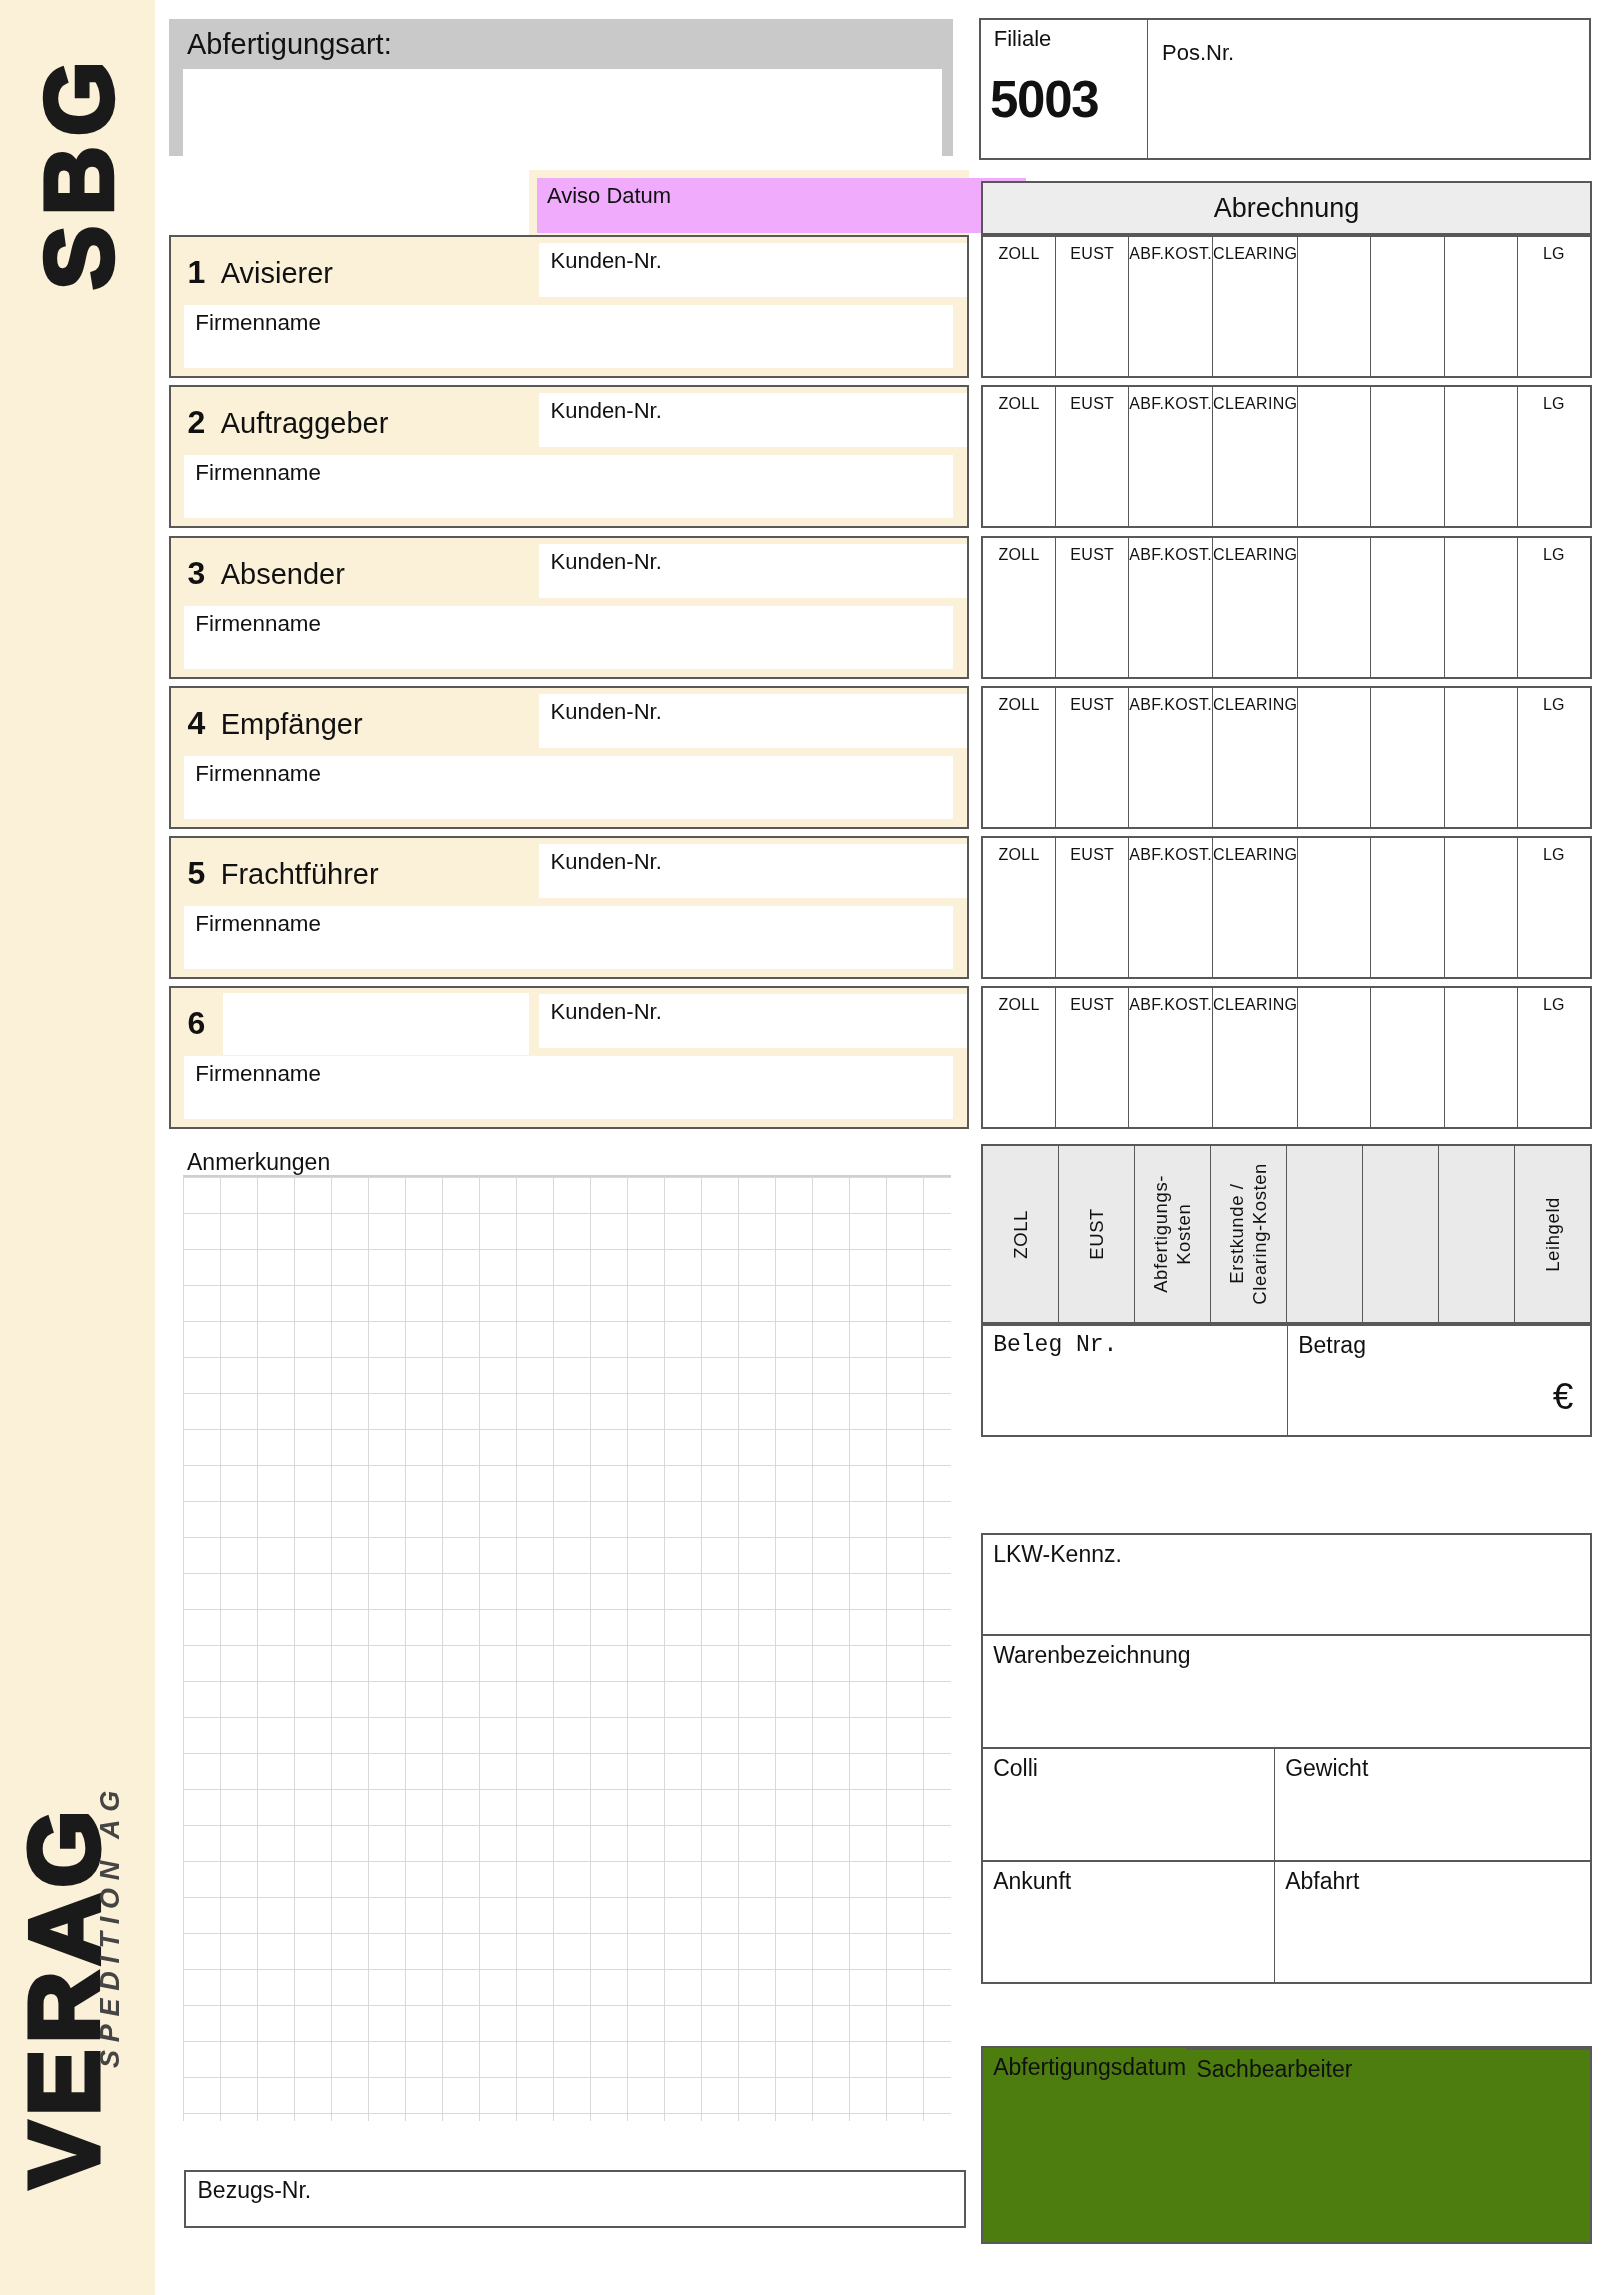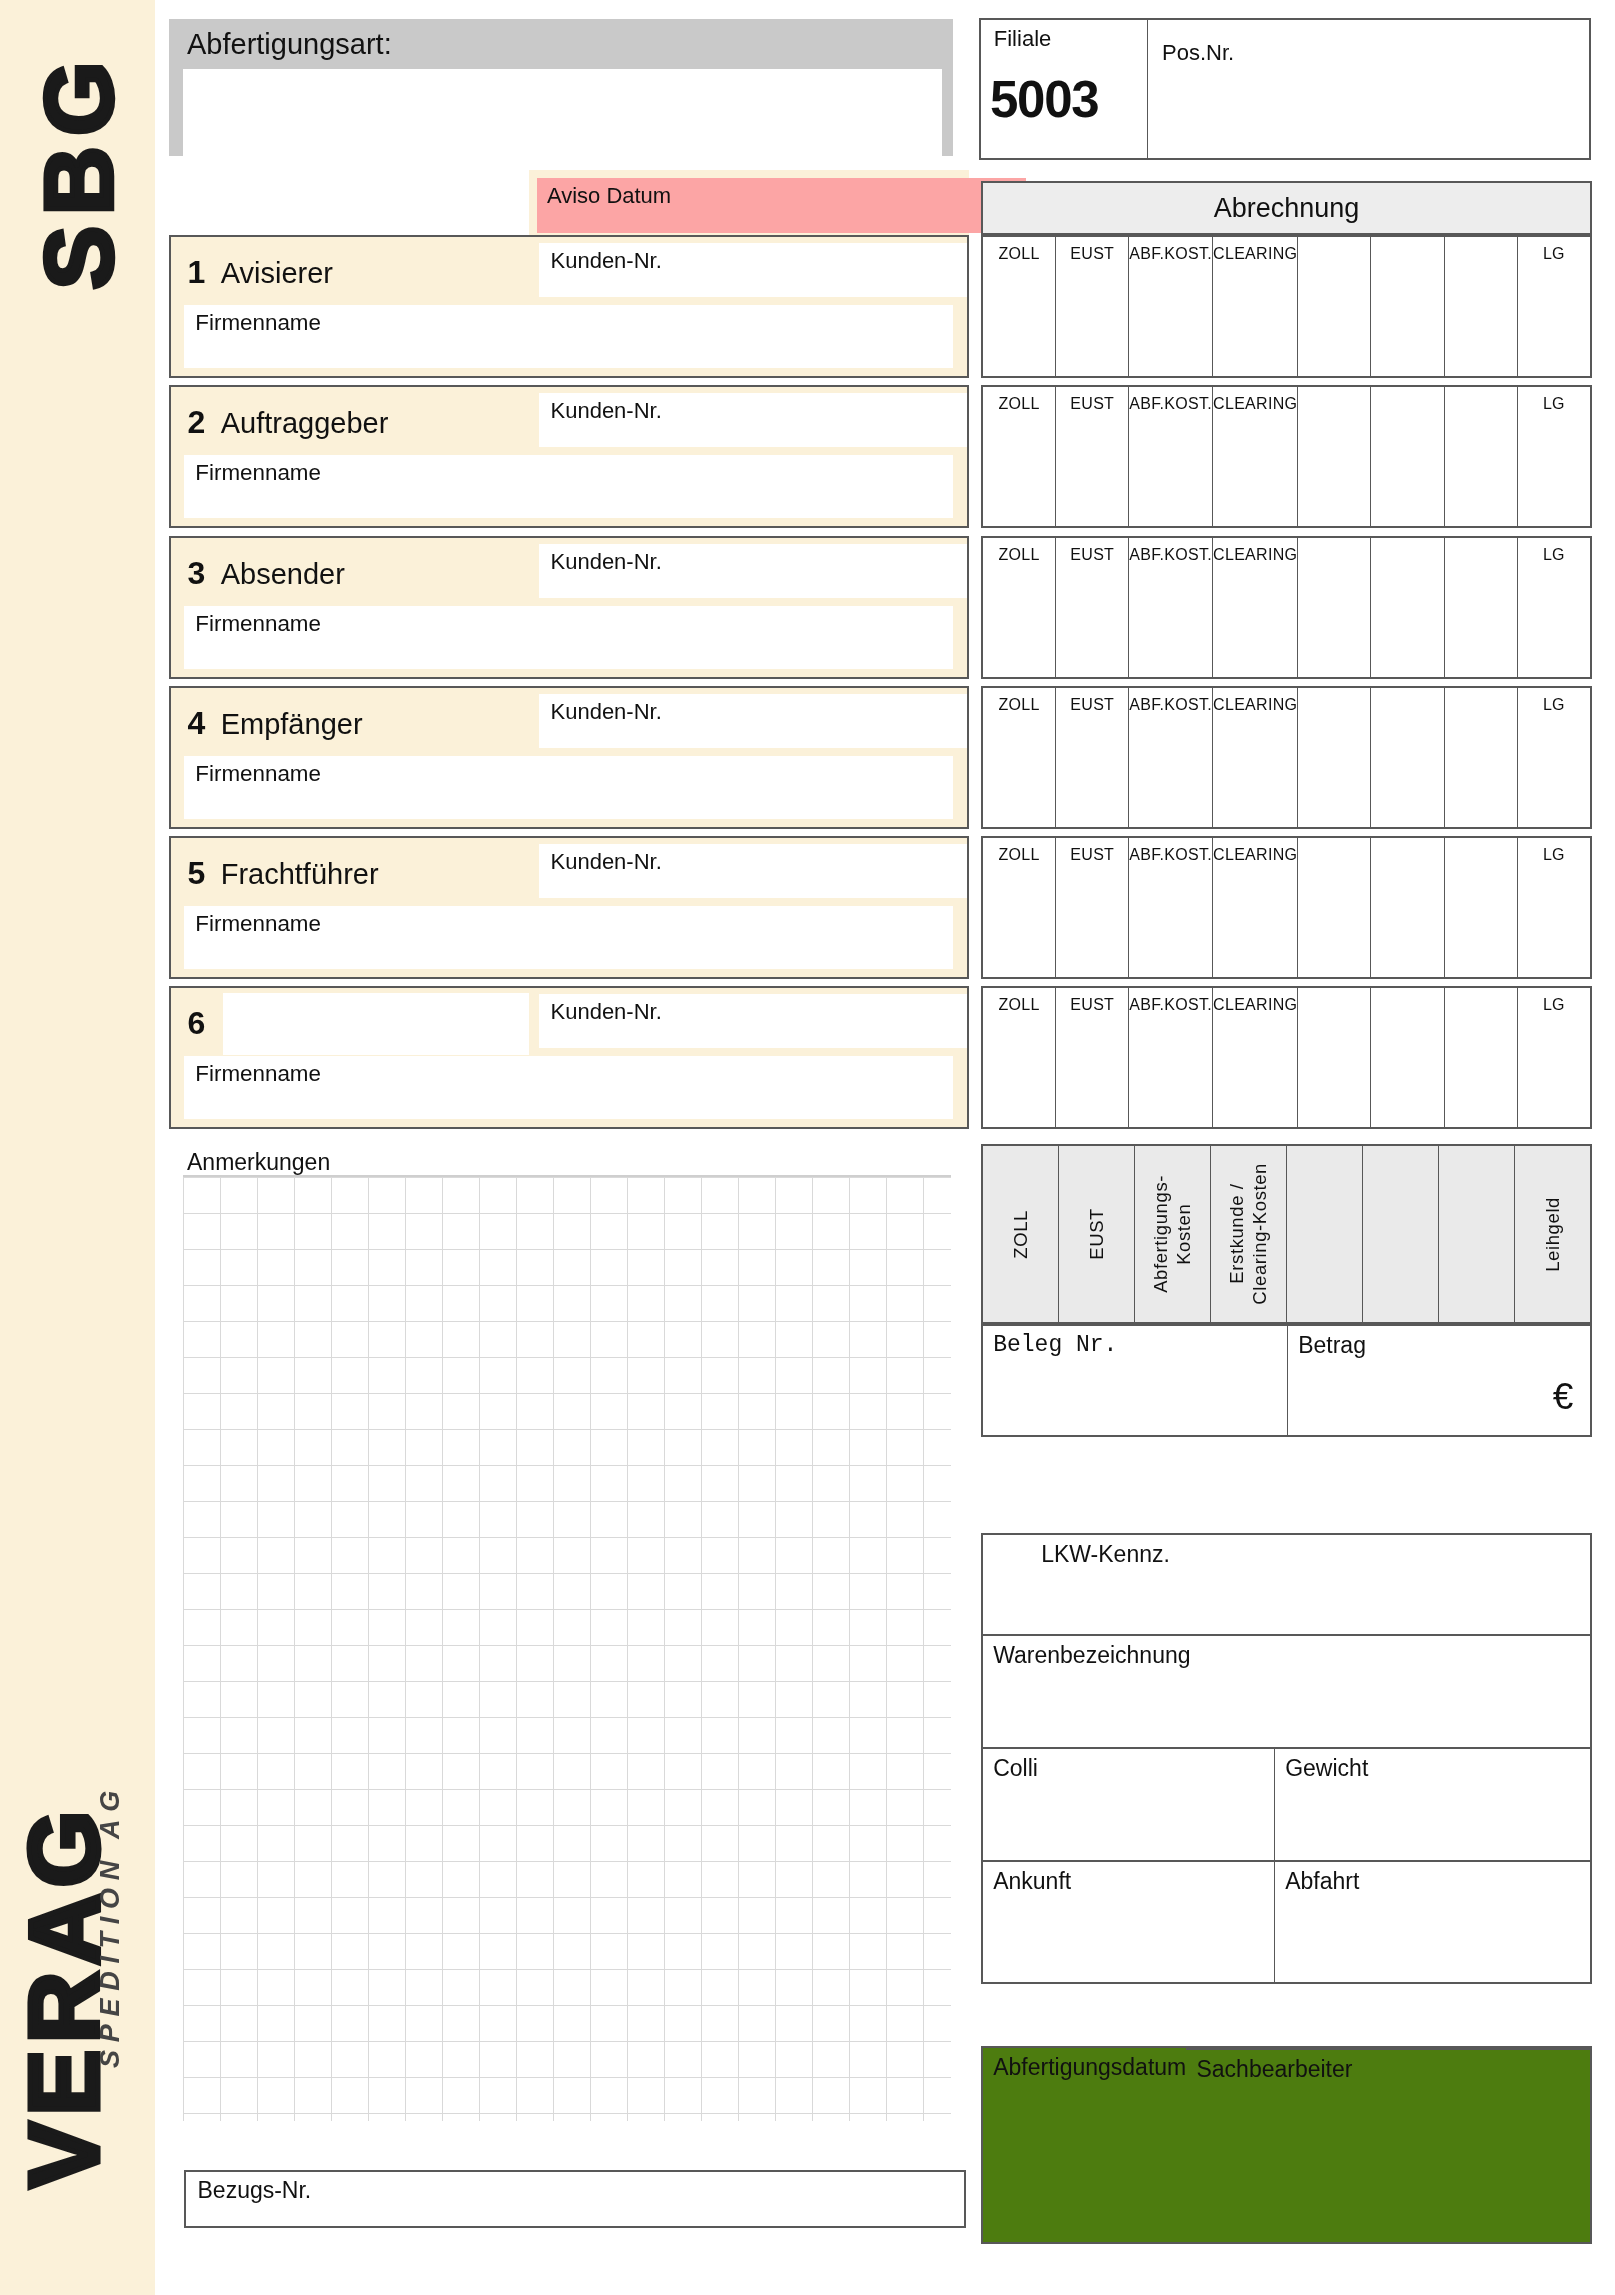--- a/index.html
+++ b/index.html
@@ -33,21 +33,21 @@
 
   .filiale-box { position:absolute; left:979px; top:18px; width:612px; height:142px; background:#fff;
                  border:2.6px solid #585858; display:flex; }
   .filiale-cell { width:167px; border-right:1.9px solid #585858; padding:6.4px 0 0 12.8px; }
   .posnr-cell { flex:1; padding:20px 0 0 14px; }
   .small-label { font-size:22px; }
   .filiale-value { font-size:51px; font-weight:bold; letter-spacing:-1.3px; margin-top:18px; margin-left:-3.8px; }
 
   
   .aviso-wrap { position:absolute; left:529px; top:170px; width:440px; height:65px; background:#FBF1D9; }
-  .aviso-input { position:absolute; left:7.7px; top:7.7px; width:489px; height:55px; background:#fca5a5;
+  .aviso-input { position:absolute; left:7.7px; top:7.7px; width:489px; height:55px; background:#f0abfc;
                  padding:5.1px 0 0 10.2px; font-size:22px; }
 
   
   .section { position:absolute; left:169px; width:800px; height:143px;
              background:#FBF1D9; border:2.6px solid #585858; }
   .s1{top:235px}.s2{top:385px}.s3{top:536px}.s4{top:686px}.s5{top:836px}.s6{top:986px}
   .sec-title { position:absolute; left:16.6px; top:16.6px; font-size:29px; white-space:nowrap; }
   .sec-num { font-weight:bold; font-size:32px; margin-right:15.3px; }
   .kunden-box { position:absolute; right:0; top:6.4px; width:428px; height:54px; background:#ffffff;
                 padding:5.1px 0 0 11.5px; font-size:22px; }
@@ -79,21 +79,21 @@
   .beleg-betrag { position:absolute; left:981px; top:1324px; width:611px; height:113px;
                   border:2.6px solid #585858; background:#fff; display:flex; }
   .beleg-cell { width:305px; border-right:1.9px solid #585858; padding:6.4px 0 0 10.2px; font-size:23px;font-family:Liberation Mono, monospace; }
   .betrag-cell { flex:1; position:relative; padding:6.4px 0 0 10.2px; font-size:23px; }
   .euro-sign { position:absolute; right:16.6px; bottom:16.6px; font-size:37px; }
 
   
   .lkw-box { position:absolute; left:981px; top:1533px; width:611px; height:451px;
              border:2.6px solid #585858; background:#fff; display:flex; flex-direction:column; }
   .lkw-row { padding:6.4px 0 0 10.2px; font-size:23px; }
-  .lkw-r1 { flex-basis:99px;margin-left:48px; }
+  .lkw-r1 { flex-basis:99px; }
   .lkw-r2 { flex-basis:113px; border-top:2.6px solid #585858; }
   .lkw-split { display:flex; border-top:2.6px solid #585858; padding:0; }
   .lkw-r3 { flex-basis:113px; }
   .lkw-r4 { flex:1; }
   .split-l { width:292px; border-right:1.9px solid #585858; padding:6.4px 0 0 10.2px; }
   .split-r { flex:1; padding:6.4px 0 0 10.2px; }
 
   
   .abfdat-box { position:absolute; left:981px; top:2046px; width:611px; height:198px;
                 border:2.6px solid #585858; background:#4d7c0f; display:flex; flex-direction:row; }

